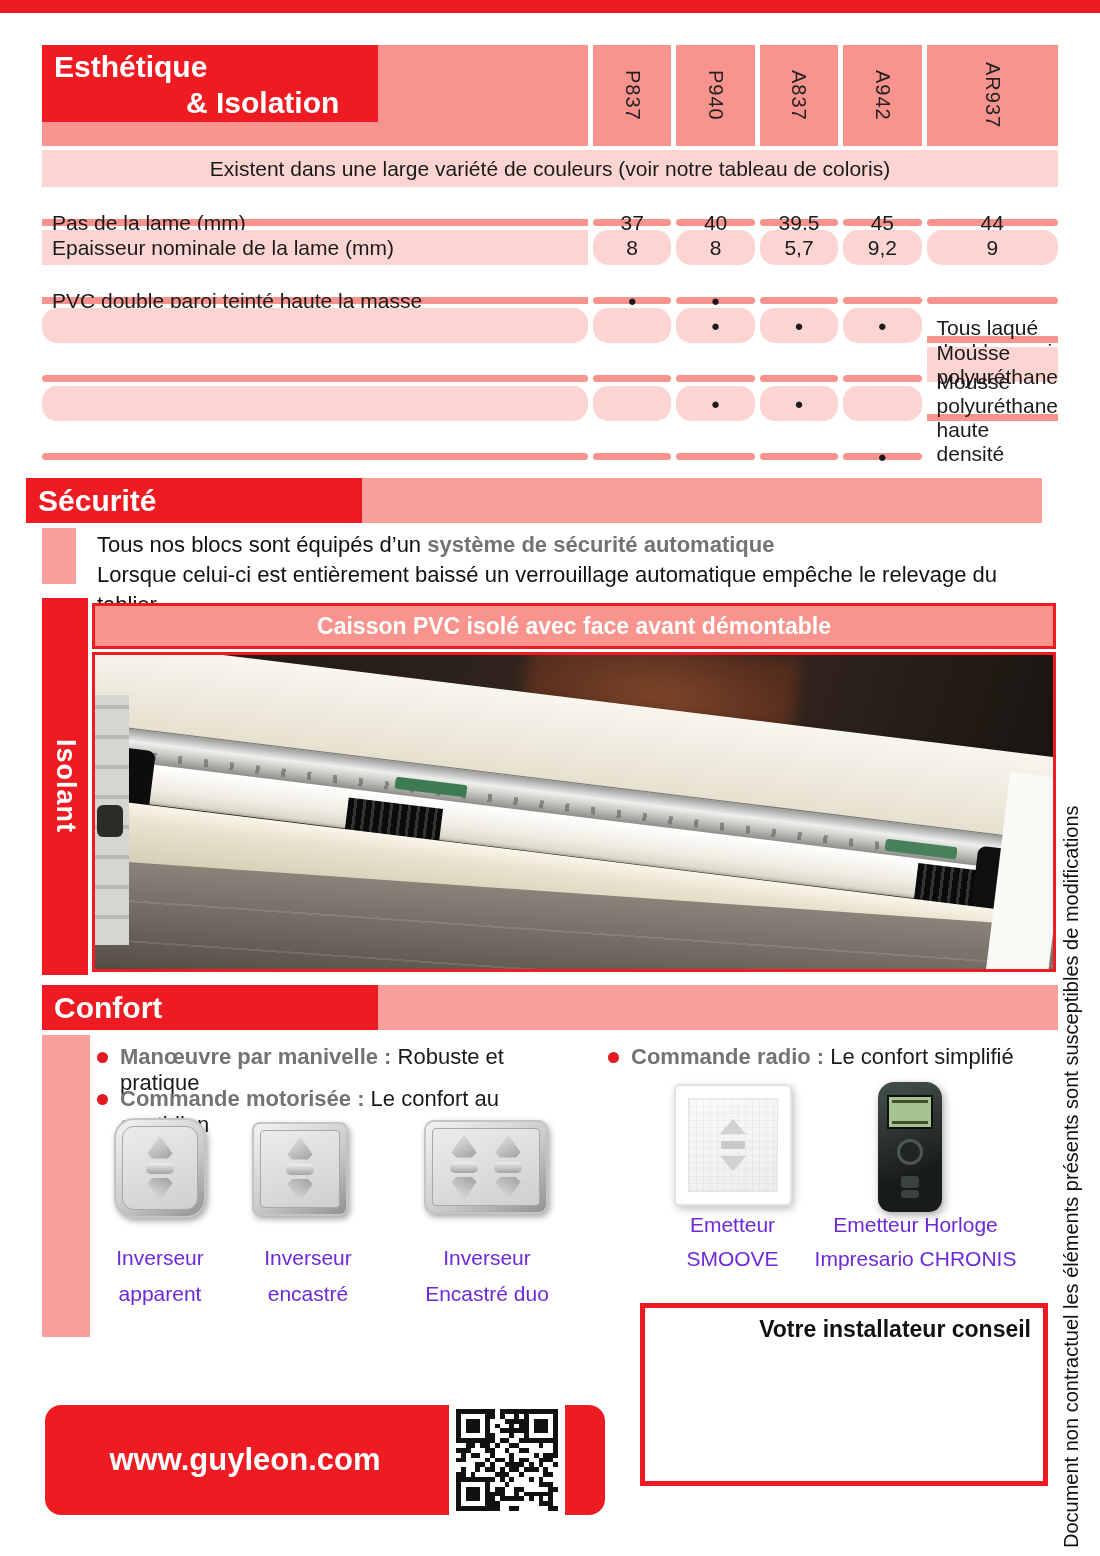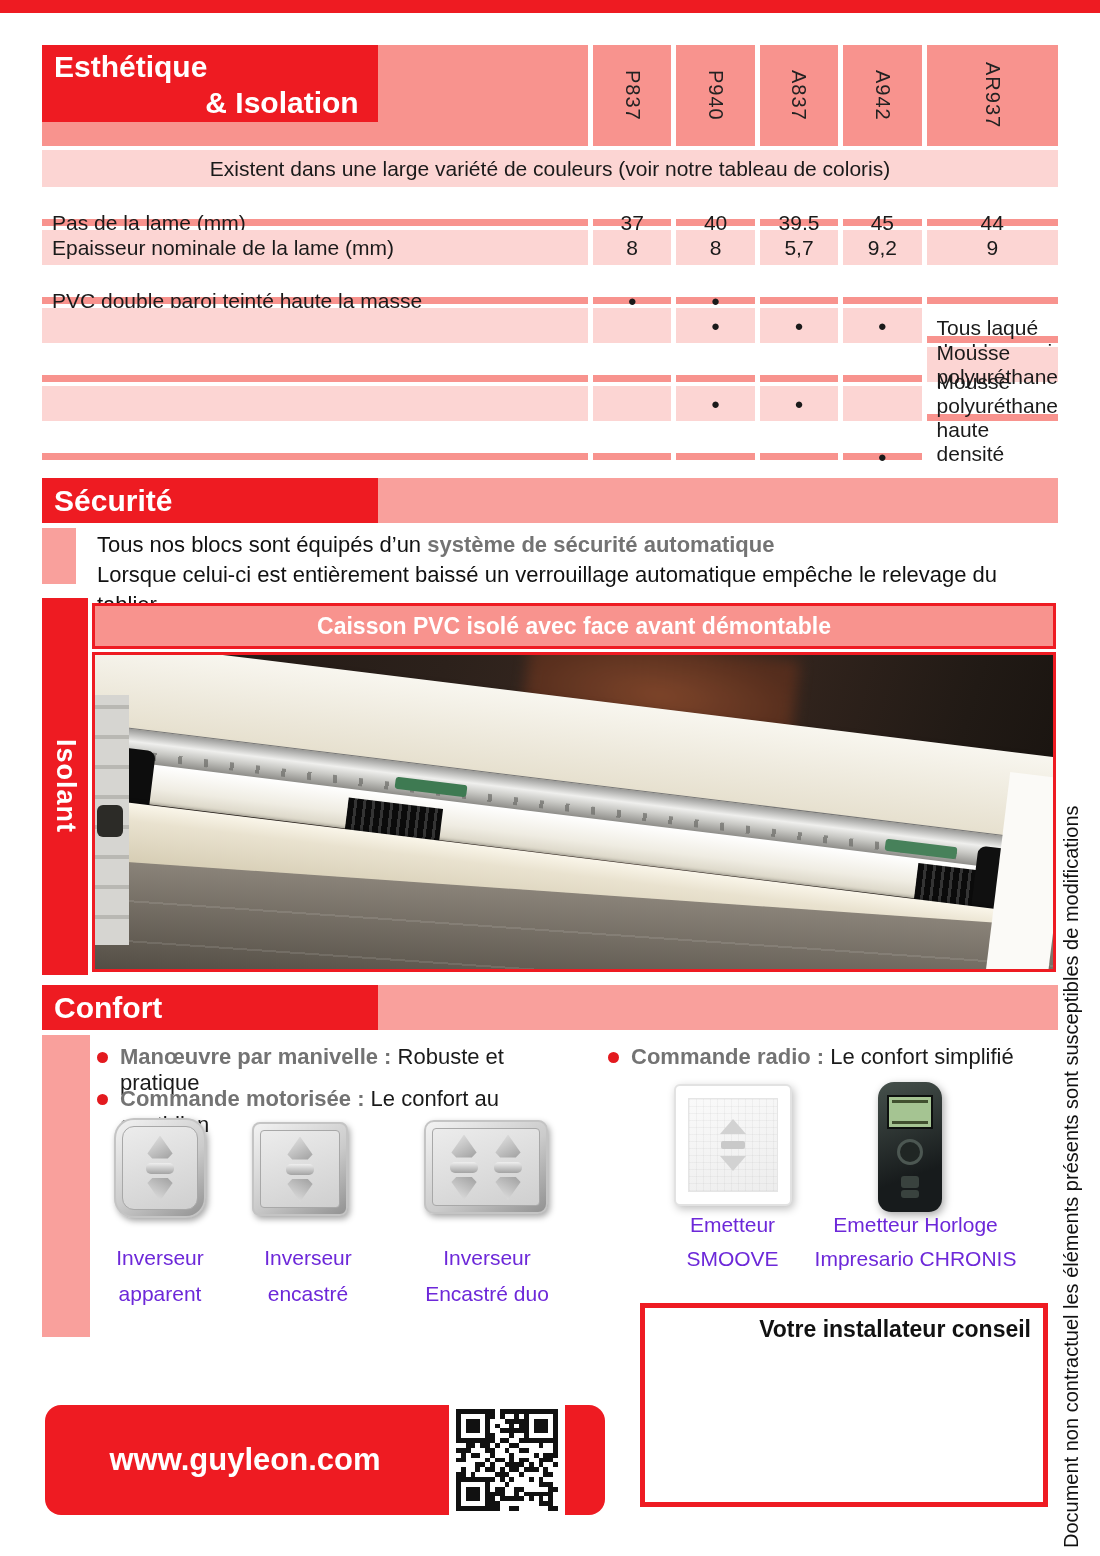--- a/index.html
+++ b/index.html
@@ -19,29 +19,29 @@
     left:42px; top:45px; width:1016px;
     display:grid;
     grid-template-columns:546px repeat(5, 1fr);
     grid-template-rows:101px 37px repeat(7, 35px);
     row-gap:4px; column-gap:5px;
   }
   .cell { display:flex; align-items:center; }
   .c-dark  { background:#f8938e;margin-top:28px; }
   .c-light { background:#fcd5d3; }
   .lab { padding-left:10px; font-size:21px; }
-  .val { justify-content:center; font-size:21px; }
+  .val { justify-content:center; font-size:21px;border-radius:15px; }
   .val.dots { font-size:15px; }
   .head-label { position:relative; background:#f8938e; }
   .title-box {
     position:absolute; left:0; top:0; width:336px; height:77px;
     background:#ee1b22; color:#ffffff; font-weight:bold; font-size:30px;
     line-height:36px; padding:4px 0 0 12px;
   }
-  .title-box .l2 { padding-left:132px;text-align:center; }
+  .title-box .l2 { padding-left:132px; }
   .vcol { justify-content:center; background:#f8938e; }
   .vcol span { writing-mode:vertical-rl; font-size:20px; letter-spacing:1px; color:#222; }
   .banner { grid-column:1 / -1; justify-content:center; font-size:21px; }
 
   
   .section-bar { width:1016px; height:45px; background:#f9a09c; }
   .section-bar .red-box {
     width:336px; height:45px; background:#ee1b22; color:#fff;
     font-size:30px; font-weight:bold; display:flex; align-items:center; padding-left:12px;
   }
@@ -138,21 +138,21 @@
   .ch-line { height:3px; background:#41502f; }
   .ch-dial { position:absolute; left:50%; top:44%; width:26px; height:26px; margin-left:-13px;
     border-radius:50%; background:#202624; border:3px solid #4c5752; }
   .ch-btn1,.ch-btn2 { position:absolute; left:50%; width:18px; margin-left:-9px; background:#39423e; border-radius:3px; }
   .ch-btn1 { top:72%; height:12px; }
   .ch-btn2 { top:83%; height:8px; }
 
   .dev-label { font-size:21px; line-height:36px; text-align:center; color:#6d28d9; }
 
   
-  .installer { left:640px; top:1303px; width:408px; height:204px; background:#fff;
+  .installer { left:640px; top:1303px; width:408px; height:183px; background:#fff;
     border:5px solid #ee1b22; text-align:right; padding:8px 12px;
     font-size:23px; font-weight:bold; color:#111; }
 
   
   .site-bar { left:45px; top:1405px; width:560px; height:110px; background:#ee1b22; border-radius:16px; }
   .site-text { left:45px; top:1405px; width:400px; height:110px; display:flex; align-items:center; justify-content:center;
     color:#fff; font-size:31px; font-weight:bold; }
   .qr-panel { left:449px; top:1405px; width:116px; height:110px; background:#fff; }
   .qr { left:456px; top:1409px; width:102px; height:102px; display:grid;
     grid-template-columns:repeat(21,1fr); grid-auto-rows:1fr; background:#fff; }
@@ -236,21 +236,21 @@
     <div class="cell val dots c-light"></div>
 
     <div class="cell lab c-dark">Mousse polyuréthane haute densité</div>
     <div class="cell val dots c-dark"></div>
     <div class="cell val dots c-dark"></div>
     <div class="cell val dots c-dark"></div>
     <div class="cell val dots c-dark"></div>
     <div class="cell val dots c-dark">●</div>
   </div>
 
-  <div class="abs section-bar" style="left:42px; top:478px;text-align:center;">
+  <div class="abs section-bar" style="left:26px; top:478px;text-align:center;">
     <div class="red-box">Sécurité</div>
   </div>
   <div class="abs pink-strip" style="left:42px; top:528px; width:34px; height:56px;"></div>
   <div class="abs body-text" style="left:97px; top:530px; width:940px;">
     <div><span>Tous nos blocs sont équipés d’un </span><span class="hl">système de sécurité automatique</span></div>
     <div>Lorsque celui-ci est entièrement baissé un verrouillage automatique empêche le relevage du tablier</div>
   </div>
 
   <div class="abs iso-bar">
     <span>Isolant</span>

